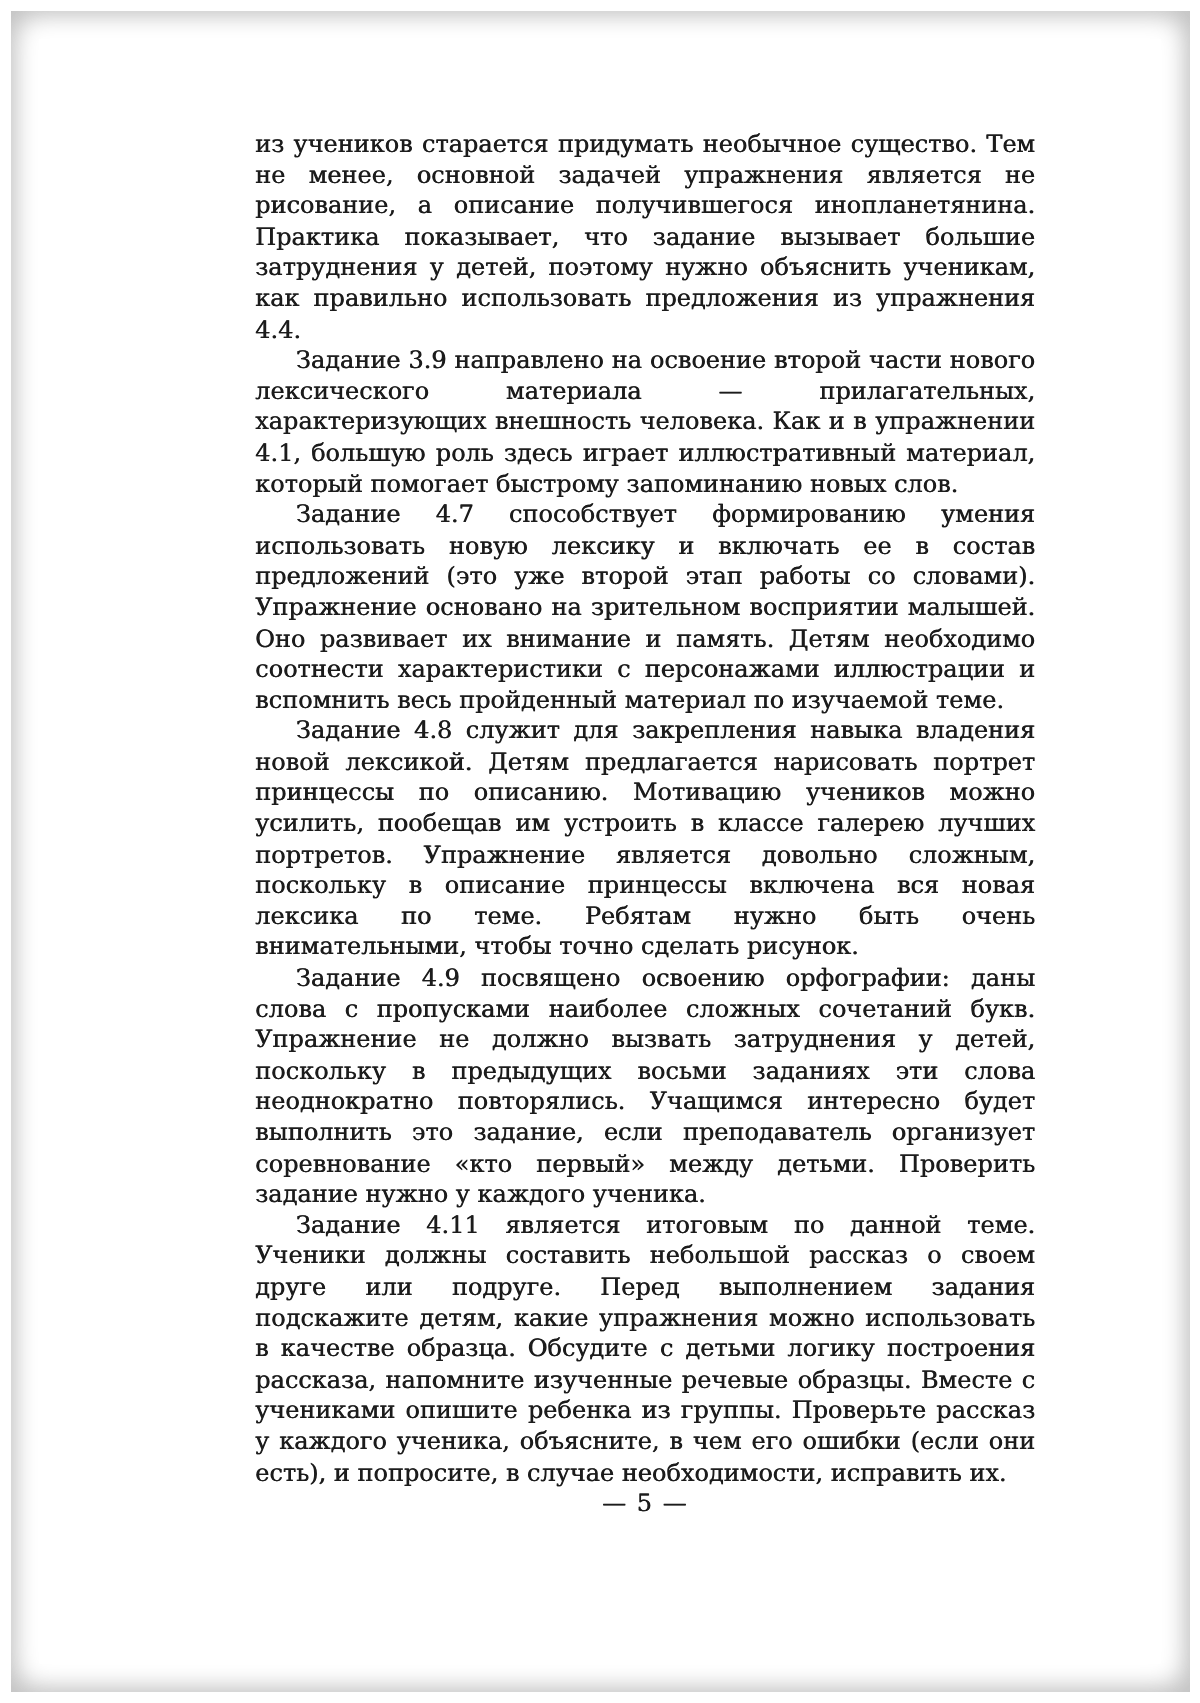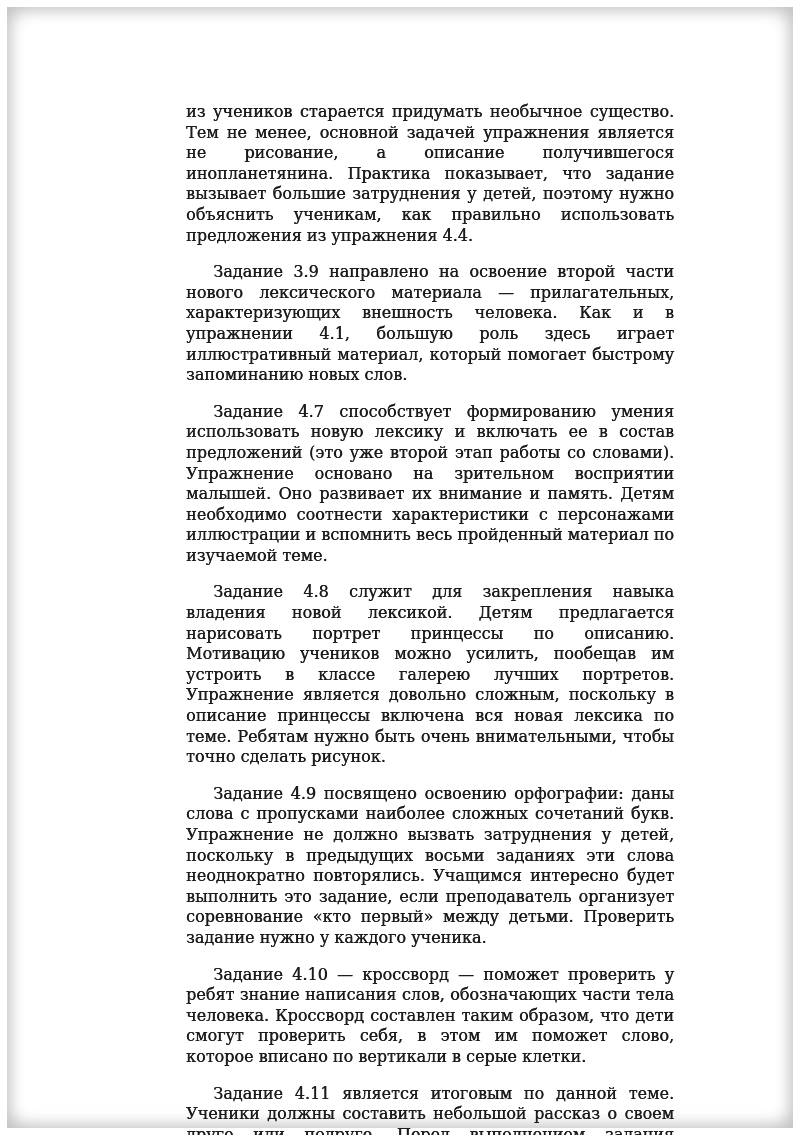--- a/index.html
+++ b/index.html
@@ -36,21 +36,21 @@
     width: 520px;
     color: #1c1c1c;
     font-size: 16px;
     line-height: 20.6px;
     text-align: justify;
     text-shadow: 0.35px 0 0 currentColor; 
     hyphens: auto;
     -webkit-hyphens: auto;
   }
   .text-block p {
-    margin: 16px;
+    margin: 0;
     text-indent: 1.7em;
   }
   .text-block p.no-indent {
     text-indent: 0;
   }
   .page-number {
     margin-top: 16px;
     text-align: center;
     text-indent: 0 !important;
     letter-spacing: 1px;
@@ -62,17 +62,16 @@
 <div class="scan-page">
   <div class="scan-vignette"></div>
   <div class="scan-vignette-inner"></div>
 
   <div class="text-block">
     <p class="no-indent">из учеников старается придумать необычное существо. Тем не менее, основной задачей упражнения является не рисование, а описание получившегося инопланетянина. Практика показывает, что задание вызывает большие затруднения у детей, поэтому нужно объяснить ученикам, как правильно использовать предложения из упражнения 4.4.</p>
     <p>Задание 3.9 направлено на освоение второй части нового лексического материала — прилагательных, характеризующих внешность человека. Как и в упражнении 4.1, большую роль здесь играет иллюстративный материал, который помогает быстрому запоминанию новых слов.</p>
     <p>Задание 4.7 способствует формированию умения использовать новую лексику и включать ее в состав предложений (это уже второй этап работы со словами). Упражнение основано на зрительном восприятии малышей. Оно развивает их внимание и память. Детям необходимо соотнести характеристики с персонажами иллюстрации и вспомнить весь пройденный материал по изучаемой теме.</p>
     <p>Задание 4.8 служит для закрепления навыка владения новой лексикой. Детям предлагается нарисовать портрет принцессы по описанию. Мотивацию учеников можно усилить, пообещав им устроить в классе галерею лучших портретов. Упражнение является довольно сложным, поскольку в описание принцессы включена вся новая лексика по теме. Ребятам нужно быть очень внимательными, чтобы точно сделать рисунок.</p>
     <p>Задание 4.9 посвящено освоению орфографии: даны слова с пропусками наиболее сложных сочетаний букв. Упражнение не должно вызвать затруднения у детей, поскольку в предыдущих восьми заданиях эти слова неоднократно повторялись. Учащимся интересно будет выполнить это задание, если преподаватель организует соревнование «кто первый» между детьми. Проверить задание нужно у каждого ученика.</p>
-    <p>Задание 4.10 — кроссворд — поможет проверить у ребят знание написания слов, обозначающих части тела человека. Кроссворд составлен таким образом, что дети смогут проверить себя, в этом им поможет слово, которое вписано по вертикали в серые клетки.</p>
     <p>Задание 4.11 является итоговым по данной теме. Ученики должны составить небольшой рассказ о своем друге или подруге. Перед выполнением задания подскажите детям, какие упражнения можно использовать в качестве образца. Обсудите с детьми логику построения рассказа, напомните изученные речевые образцы. Вместе с учениками опишите ребенка из группы. Проверьте рассказ у каждого ученика, объясните, в чем его ошибки (если они есть), и попросите, в случае необходимости, исправить их.</p>
     <p class="page-number">— 5 —</p>
   </div>
 </div>
 
 </body></html>

